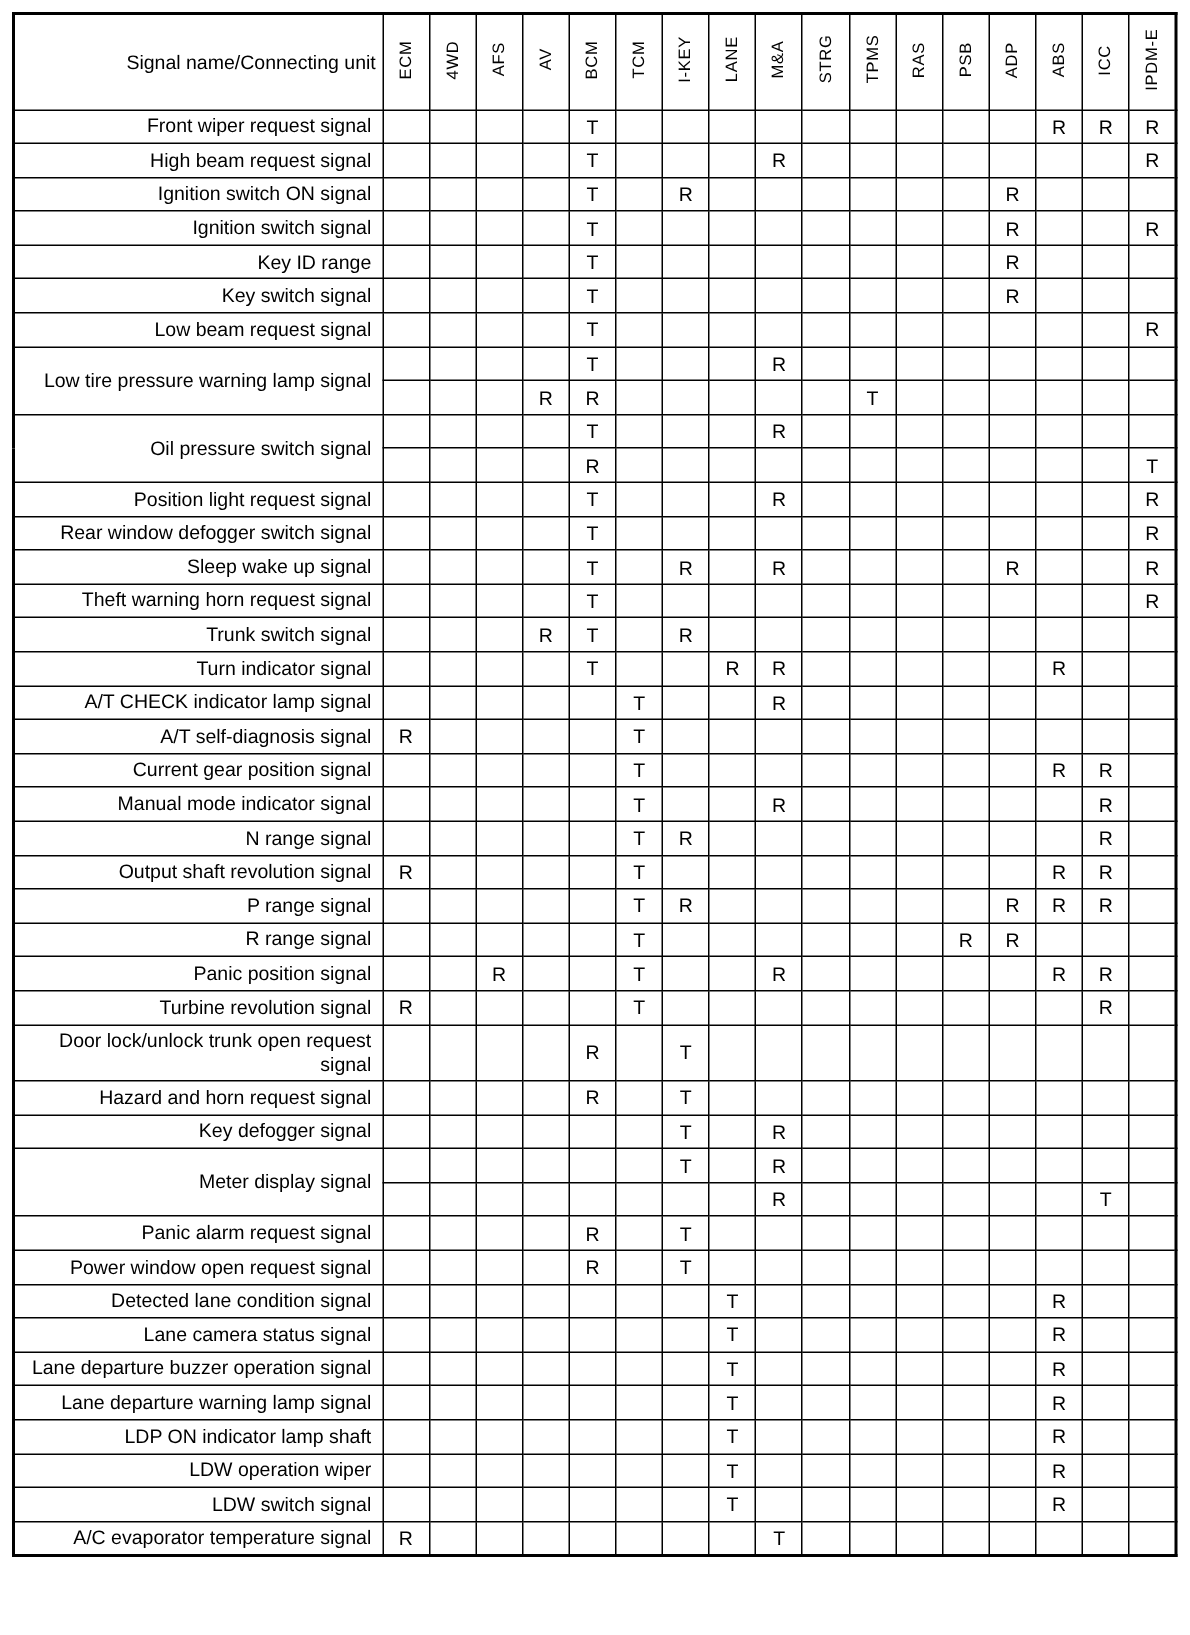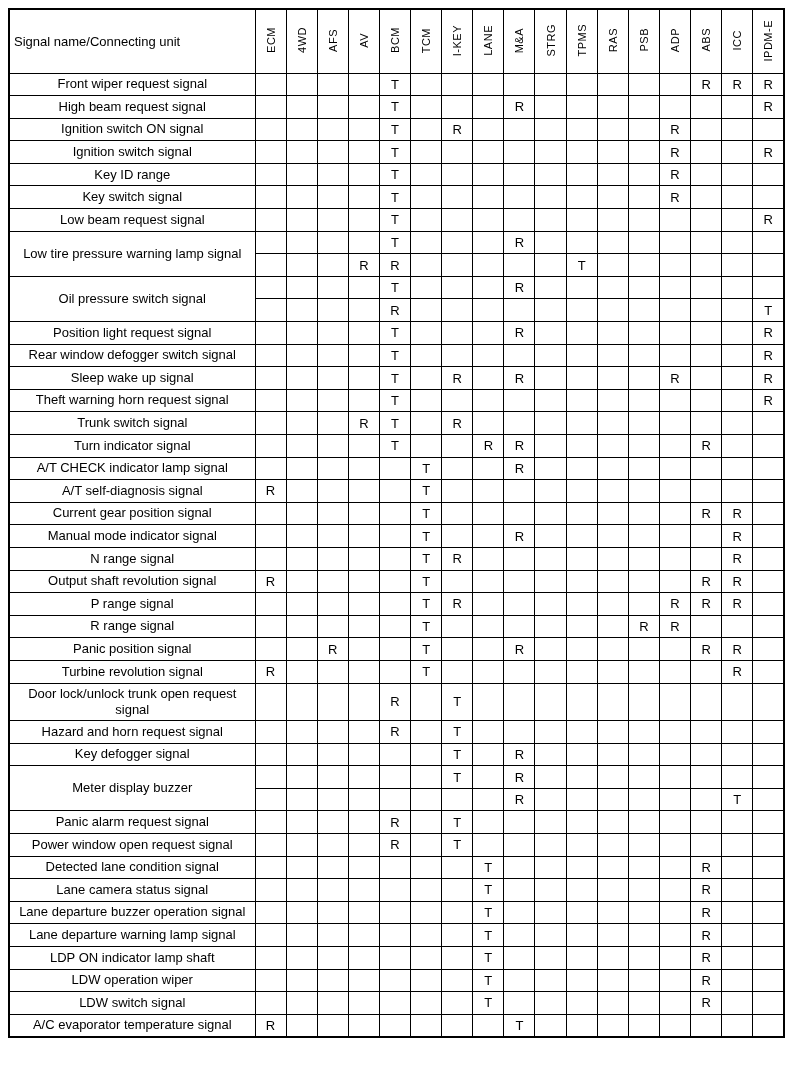--- a/index.html
+++ b/index.html
@@ -22,41 +22,41 @@
     border: 2px solid #000;
   }
   th, td {
     border: 1px solid #000;
     box-sizing: border-box;
   }
   th.label-col {
     width: 246px;
     font-weight: normal;
     font-size: 13px;
-    text-align: left;
+    text-align: right;
     vertical-align: middle;
     padding: 2px 4px;
   }
   th.vh {
     height: 64px;
     vertical-align: middle;
     text-align: center;
     font-weight: normal;
     font-size: 11px;
     padding: 3px 0;
   }
   th.vh span {
     writing-mode: vertical-rl;
     transform: rotate(180deg);
     display: inline-block;
     white-space: nowrap;
     letter-spacing: 0.5px;
   }
   td.label-col {
-    text-align: center;
+    text-align: right;
     font-size: 13px;
     padding: 2px 7px;
     vertical-align: middle;
     line-height: 1.25;
   }
   td.mark {
     text-align: center;
     font-size: 13px;
     height: 22.6px;
     padding: 0;
@@ -683,21 +683,21 @@
           <td class="mark"></td>
           <td class="mark"></td>
           <td class="mark"></td>
           <td class="mark"></td>
           <td class="mark"></td>
           <td class="mark"></td>
           <td class="mark"></td>
           <td class="mark"></td>
         </tr>
         <tr>
-          <td class="label-col" rowspan="2">Meter display buzzer</td>
+          <td class="label-col" rowspan="2">Meter display signal</td>
           <td class="mark"></td>
           <td class="mark"></td>
           <td class="mark"></td>
           <td class="mark"></td>
           <td class="mark"></td>
           <td class="mark"></td>
           <td class="mark">T</td>
           <td class="mark"></td>
           <td class="mark">R</td>
           <td class="mark"></td>

